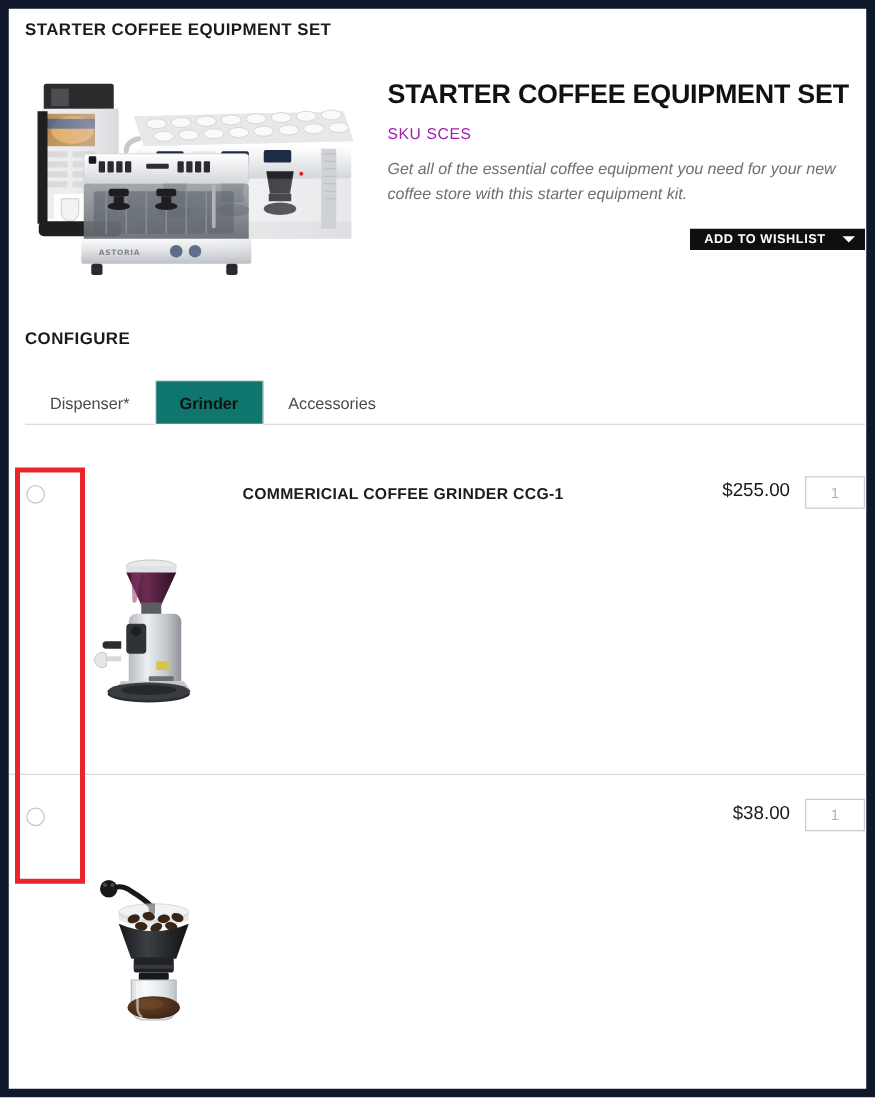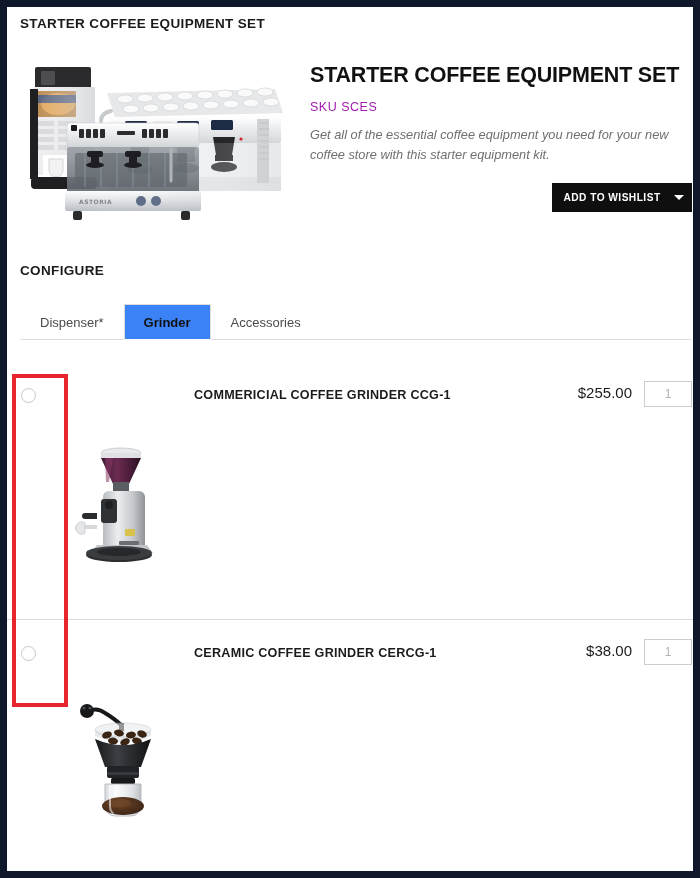--- a/index.html
+++ b/index.html
@@ -81,21 +81,21 @@
     max-width: 375px;
     font-style: italic;
   }
 
   
   .wishlist-btn {
     position: absolute;
     left: 545px;
     top: 176px;
     width: 140px;
-    height: 29px;
+    height: 17px;
     background: #0f0f0f;
     border: none;
     cursor: pointer;
     display: flex;
     align-items: center;
   }
   .wishlist-label {
     flex: 1;
     text-align: center;
     color: #ffffff;
@@ -151,21 +151,21 @@
     font-size: 13px;
     color: #4b4b4b;
     background: transparent;
     border: 1px solid transparent;
     border-bottom: none;
     cursor: pointer;
     white-space: nowrap;
   }
   .tab.active {
     height: 36px;
-    background: #3b82f6;
+    background: #0f766e;
     border: 1px solid #dddddd;
     border-bottom: 1px solid #ffffff;
     color: #111111;
     font-weight: bold;
     margin-bottom: -1px;
     z-index: 2;
   }
 
   
   .options {
@@ -491,21 +491,20 @@
           <ellipse cx="52" cy="115" rx="22" ry="4" fill="#26282b"></ellipse>
         </svg>
       </div>
     </div>
 
     <div class="option-row">
       <div class="radio-cell">
         <span class="radio"></span>
       </div>
 
-      <div class="option-title">CERAMIC COFFEE GRINDER CERCG-1</div>
 
       <div class="option-price">$38.00</div>
 
       <input class="qty-input" type="text" value="1" style="">
 
       <div class="option-thumb">
         <svg viewBox="0 0 120 130" width="120" height="130">
           <defs>
             <linearGradient id="g2jar" x1="0" y1="0" x2="1" y2="0">
               <stop offset="0" stop-color="#cfd4d8" stop-opacity="0.85"></stop>

